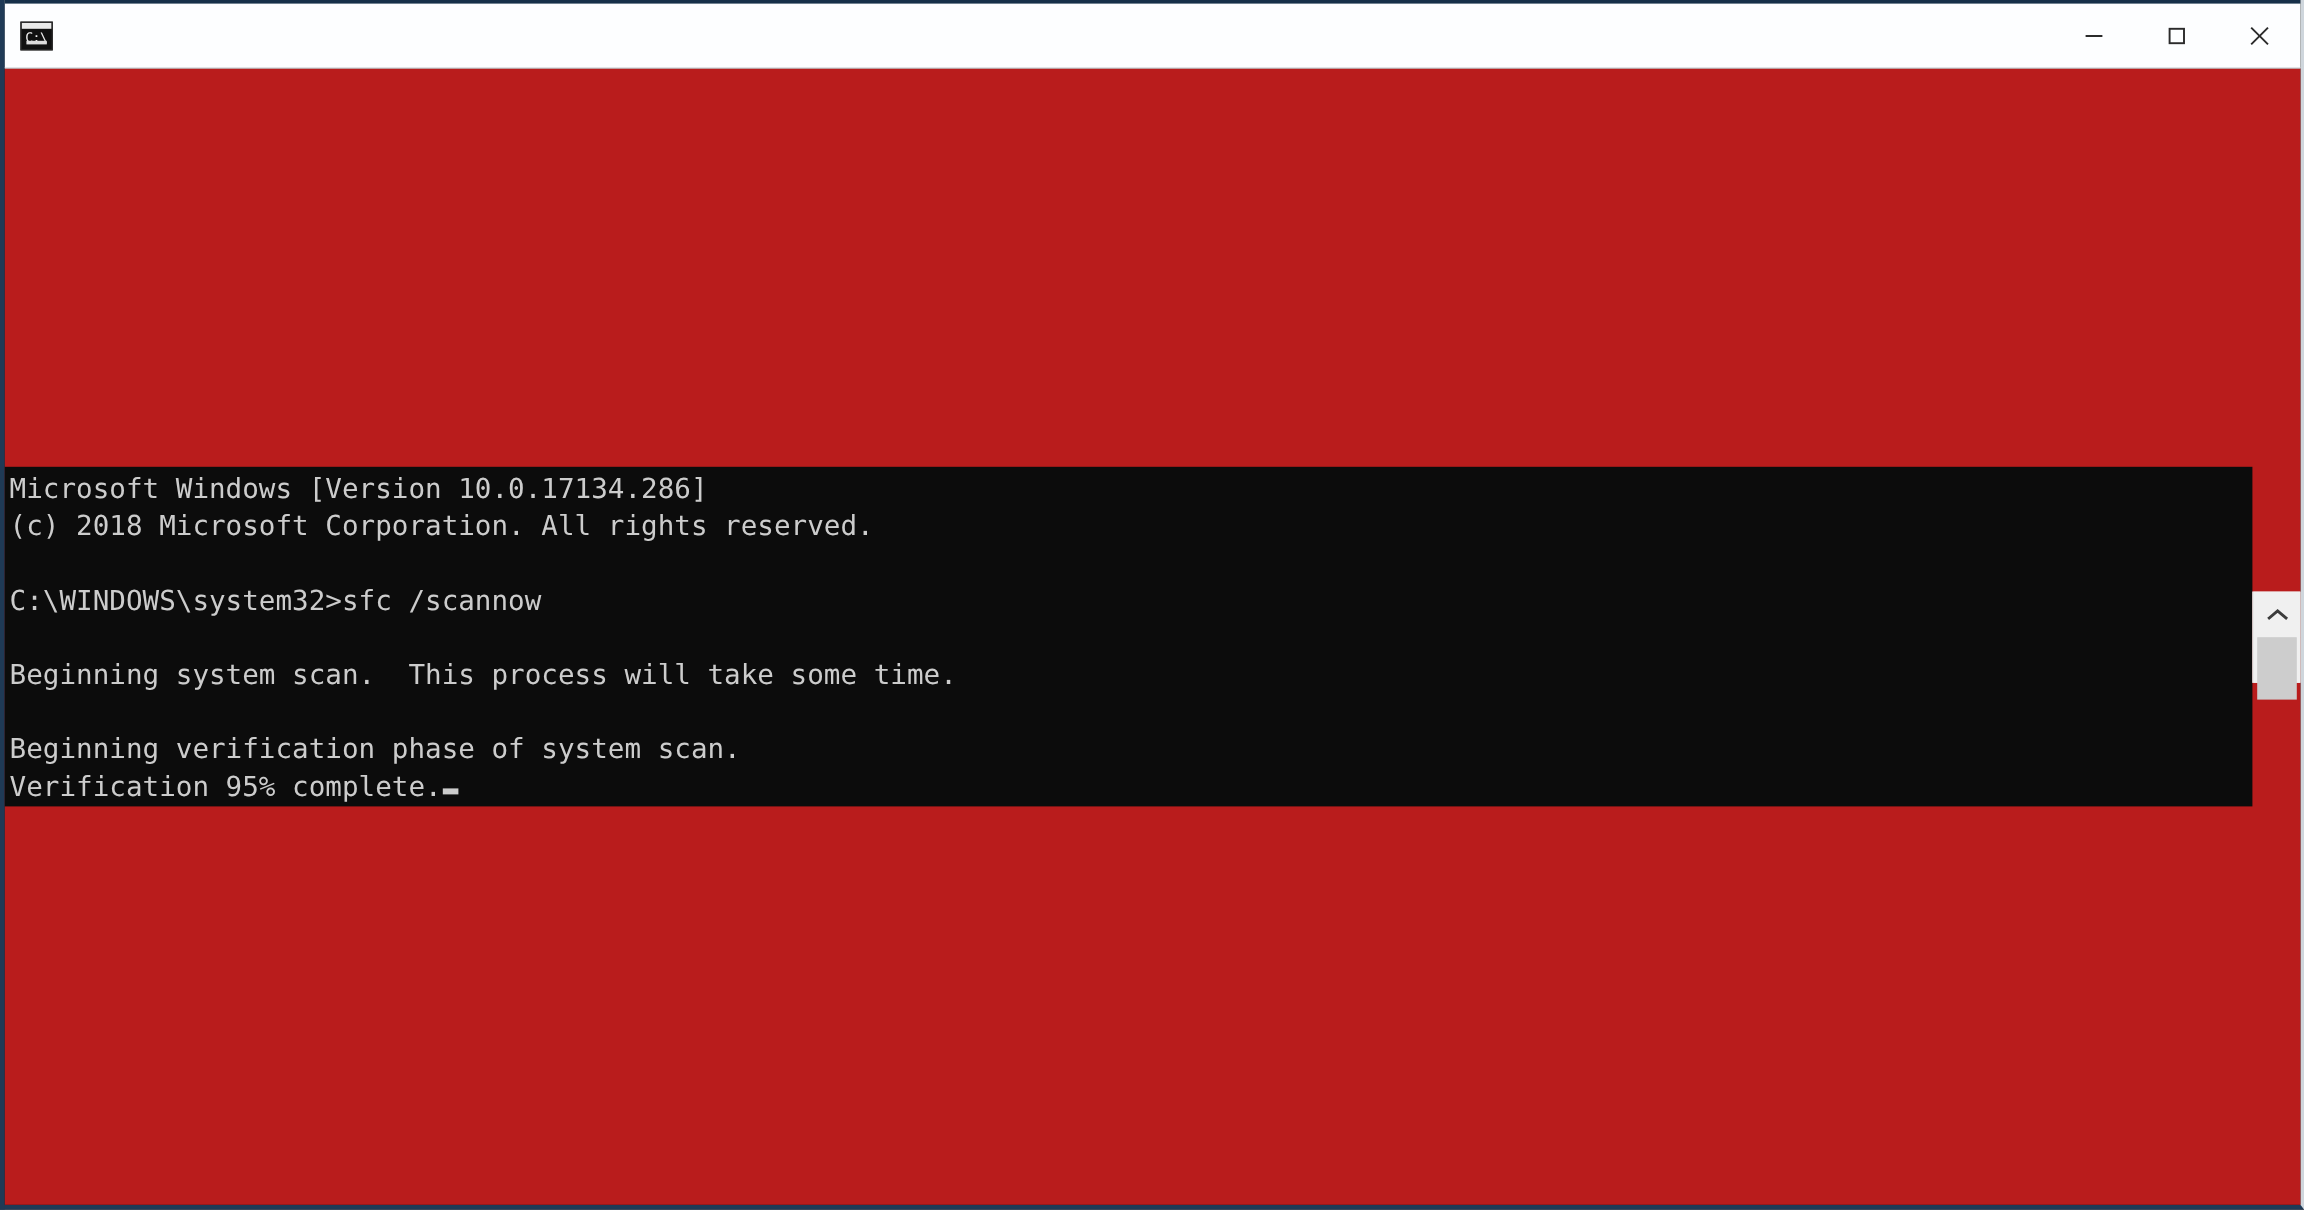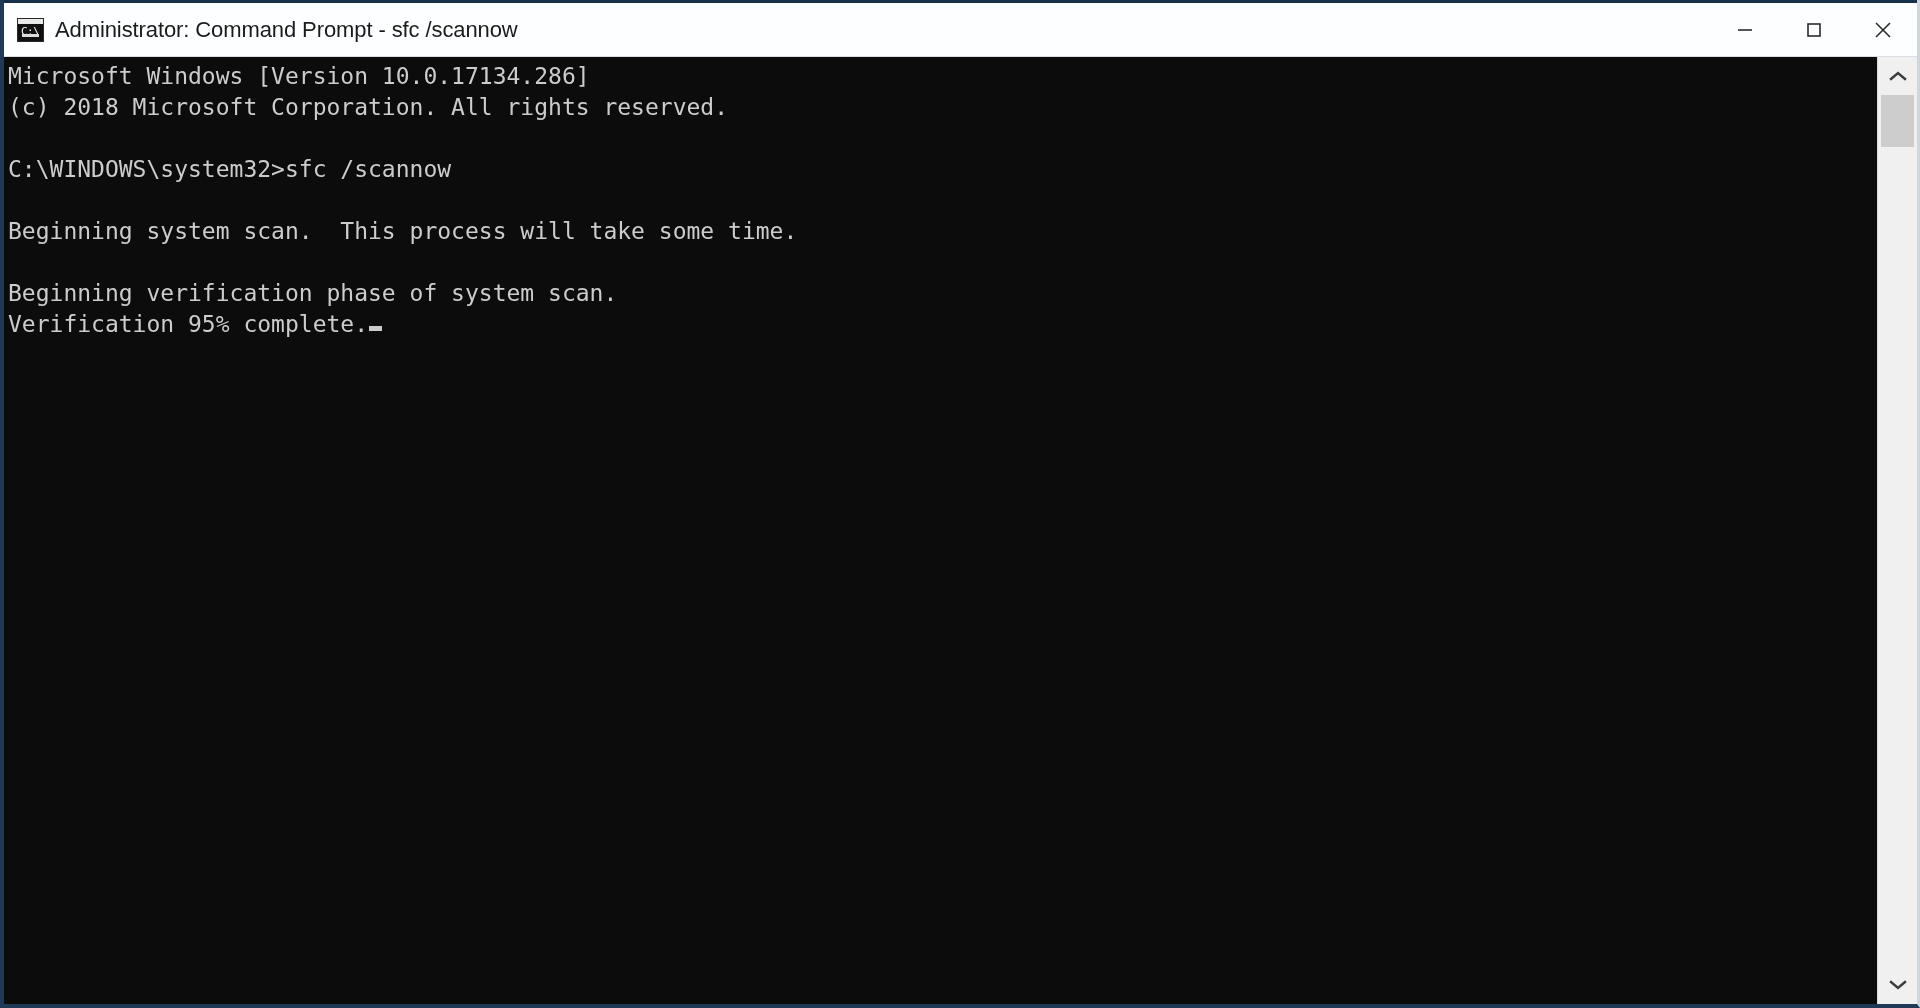--- a/index.html
+++ b/index.html
@@ -124,21 +124,22 @@
     border: 0;
     padding: 0;
     cursor: default;
   }
 
   
   #body-area {
     flex: 1 1 auto;
     display: flex;
     min-height: 0;
-    background: #0ea5e9;
+    background: #b91c1c;
+    align-items: center;
   }
 
   #console {
     flex: 1 1 auto;
     background: #0c0c0c;
     color: #cccccc;
     font-family: "DejaVu Sans Mono", monospace;
     font-size: 23px;
     line-height: 31px;
     padding: 4px 0 0 4px;
@@ -201,21 +202,20 @@
 
 <div id="window">
 
   <div id="titlebar">
     <div class="title-left">
       <div class="console-icon">
         <div class="cap"></div>
         <div class="prompt">C:\</div>
         <div class="bar"></div>
       </div>
-      <div id="title-text">Administrator: Command Prompt - sfc  /scannow</div>
     </div>
 
     <div class="title-controls">
       <button class="ctrl-btn" title="Minimize">
         <svg width="22" height="22" viewBox="0 0 22 22">
           <line x1="4" y1="11" x2="18" y2="11" stroke="#2b2b2b" stroke-width="1.6"></line>
         </svg>
       </button>
       <button class="ctrl-btn" title="Maximize">
         <svg width="22" height="22" viewBox="0 0 22 22">

